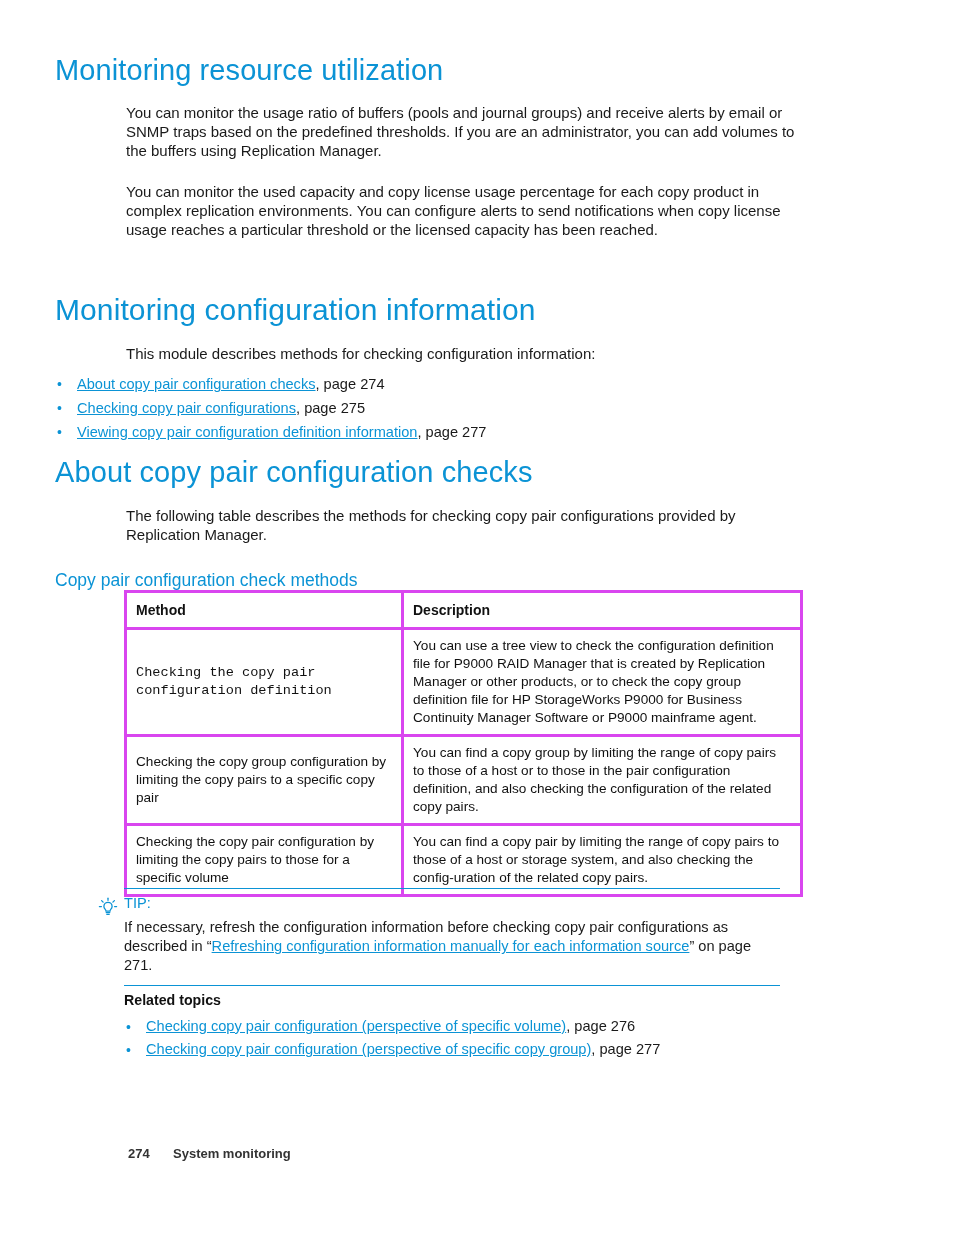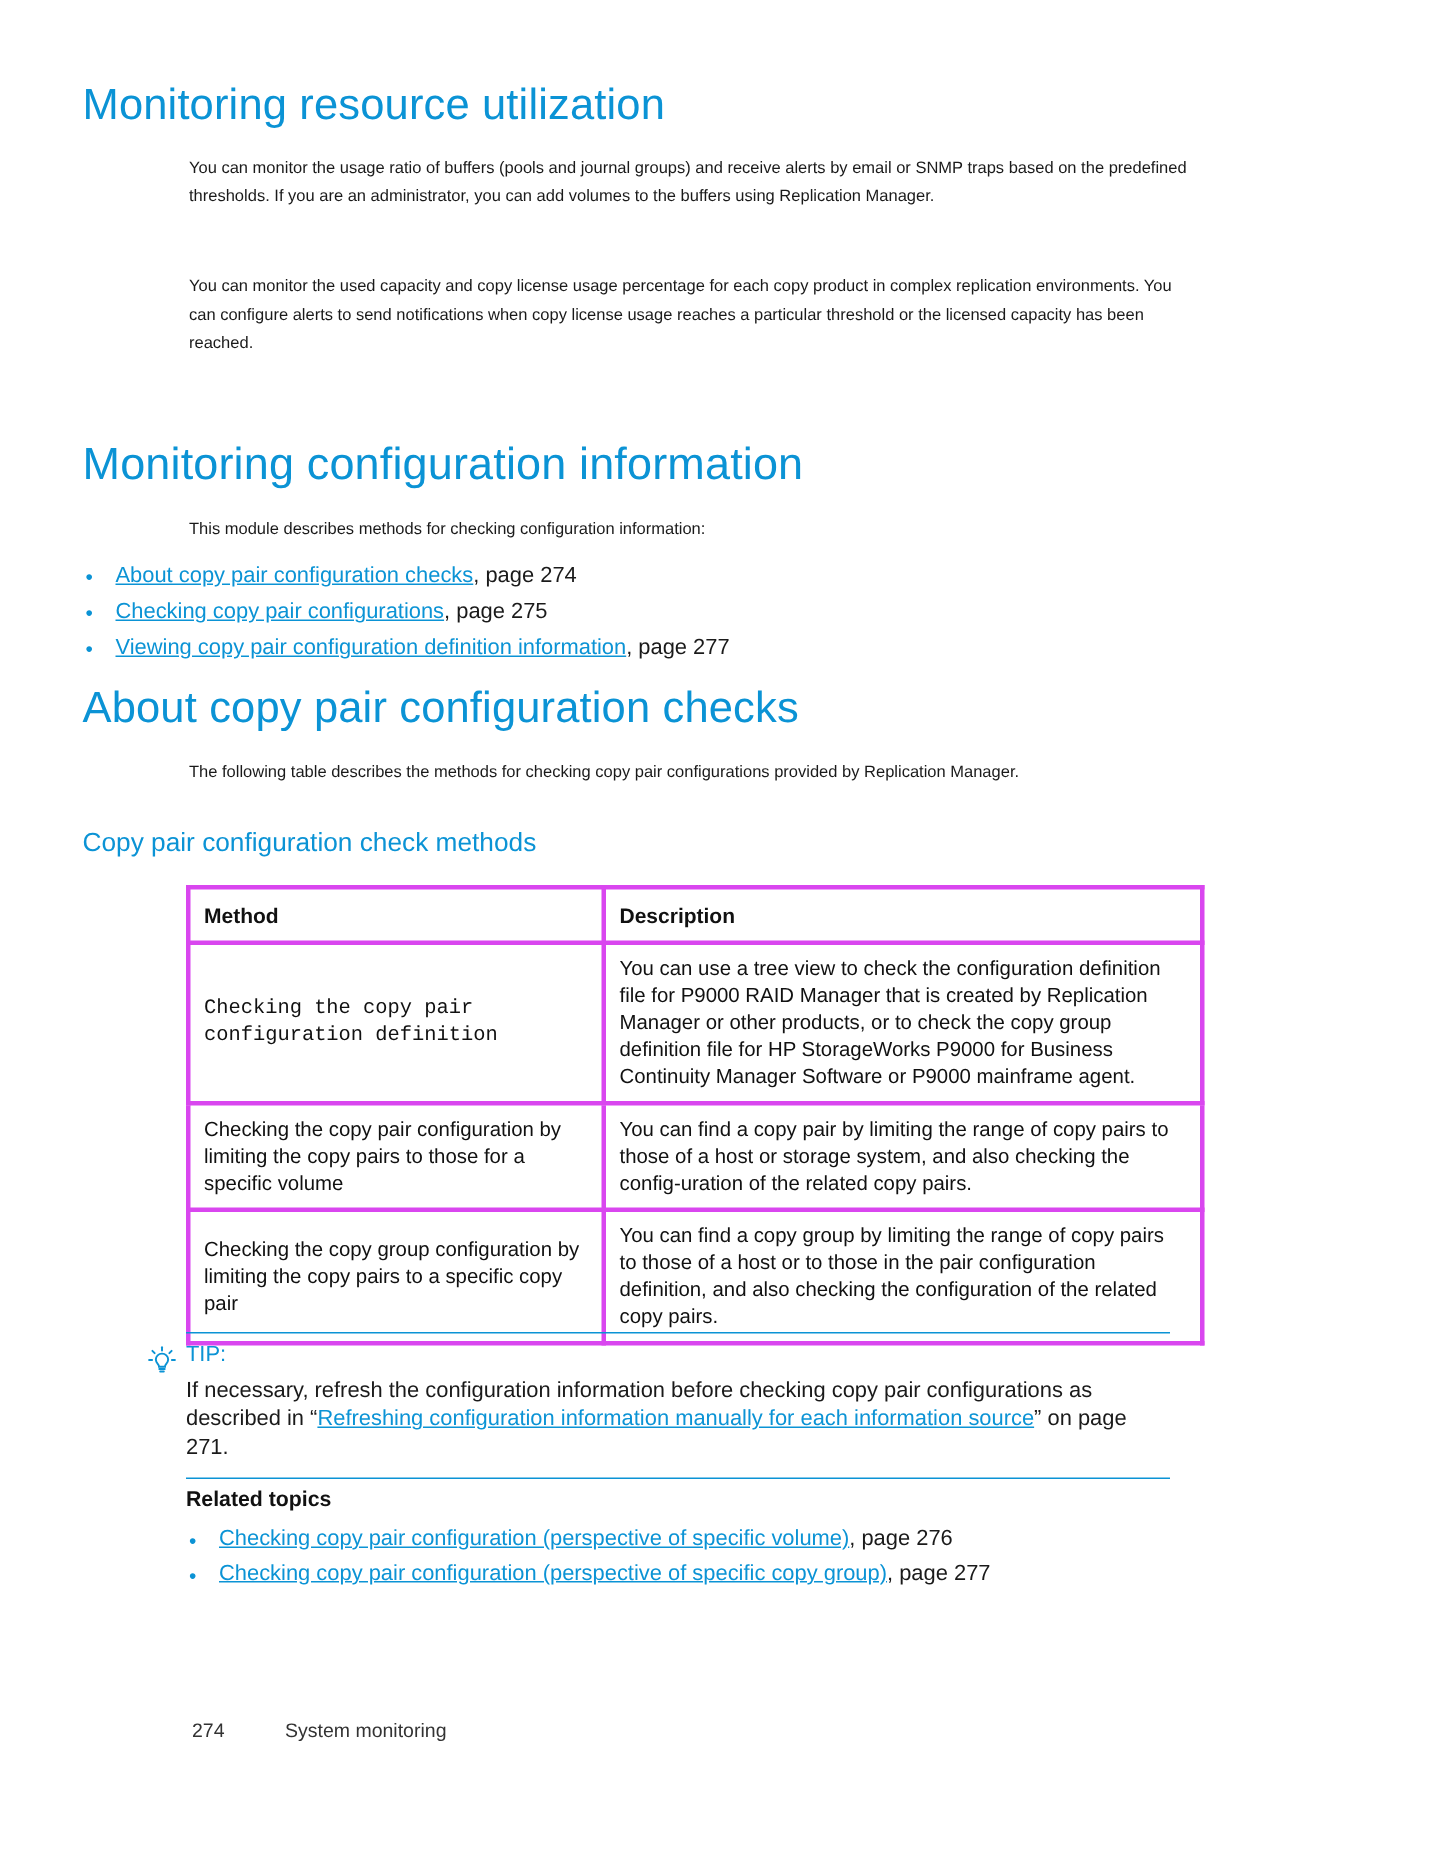--- a/index.html
+++ b/index.html
@@ -46,21 +46,21 @@
     color: #0b93d5;
     font-size: 17.5px;
     font-weight: 400;
     margin: 0;
     padding: 0;
     line-height: 1.2;
   }
 
   
   .body-text {
-    font-size: 11px;
+    font-size: 15px;
     line-height: 19.2px;
     color: #1a1a1a;
     margin: 0;
   }
 
   .indent {
     margin-left: 71px;   
   }
 
   .section {
@@ -186,21 +186,22 @@
   }
 
   
   .footer {
     position: absolute;
     left: 128px;
     top: 1146px;
     font-size: 13px;
     color: #333333;
     display: flex;
-    gap: 36px;
+    gap: 19px;
+    font-weight: bold;
   }
   .footer .pno { width: 26px; }
 </style>
 </head>
 <body>
 
 <div class="page">
 
   <div class="section" style="top:53px;">
     <h2 class="h2">Monitoring resource utilization</h2>
@@ -244,26 +245,26 @@
           <th>Method</th>
           <th>Description</th>
         </tr>
       </thead>
       <tbody>
         <tr class="r1">
           <td class="meth">Checking the copy pair configuration definition</td>
           <td class="desc">You can use a tree view to check the configuration definition file for P9000 RAID Manager that is created by Replication Manager or other products, or to check the copy group definition file for HP StorageWorks P9000 for Business Continuity Manager Software or P9000 mainframe agent.</td>
         </tr>
         <tr>
+          <td class="desc">Checking the copy group configuration by limiting the copy pairs to a specific copy pair</td>
+          <td class="desc">You can find a copy group by limiting the range of copy pairs to those of a host or to those in the pair configuration definition, and also checking the configuration of the related copy pairs.</td>
+        </tr>
+        <tr>
           <td class="desc">Checking the copy pair configuration by limiting the copy pairs to those for a specific volume</td>
           <td class="desc">You can find a copy pair by limiting the range of copy pairs to those of a host or storage system, and also checking the config‐uration of the related copy pairs.</td>
-        </tr>
-        <tr>
-          <td class="desc">Checking the copy group configuration by limiting the copy pairs to a specific copy pair</td>
-          <td class="desc">You can find a copy group by limiting the range of copy pairs to those of a host or to those in the pair configuration definition, and also checking the configuration of the related copy pairs.</td>
         </tr>
       </tbody>
     </table>
   </div>
 
   <div class="tipbox">
     <div class="tip-rule"></div>
 
     <span class="tip-icon">
       <svg viewBox="0 0 20 22" width="20" height="22" aria-hidden="true">

